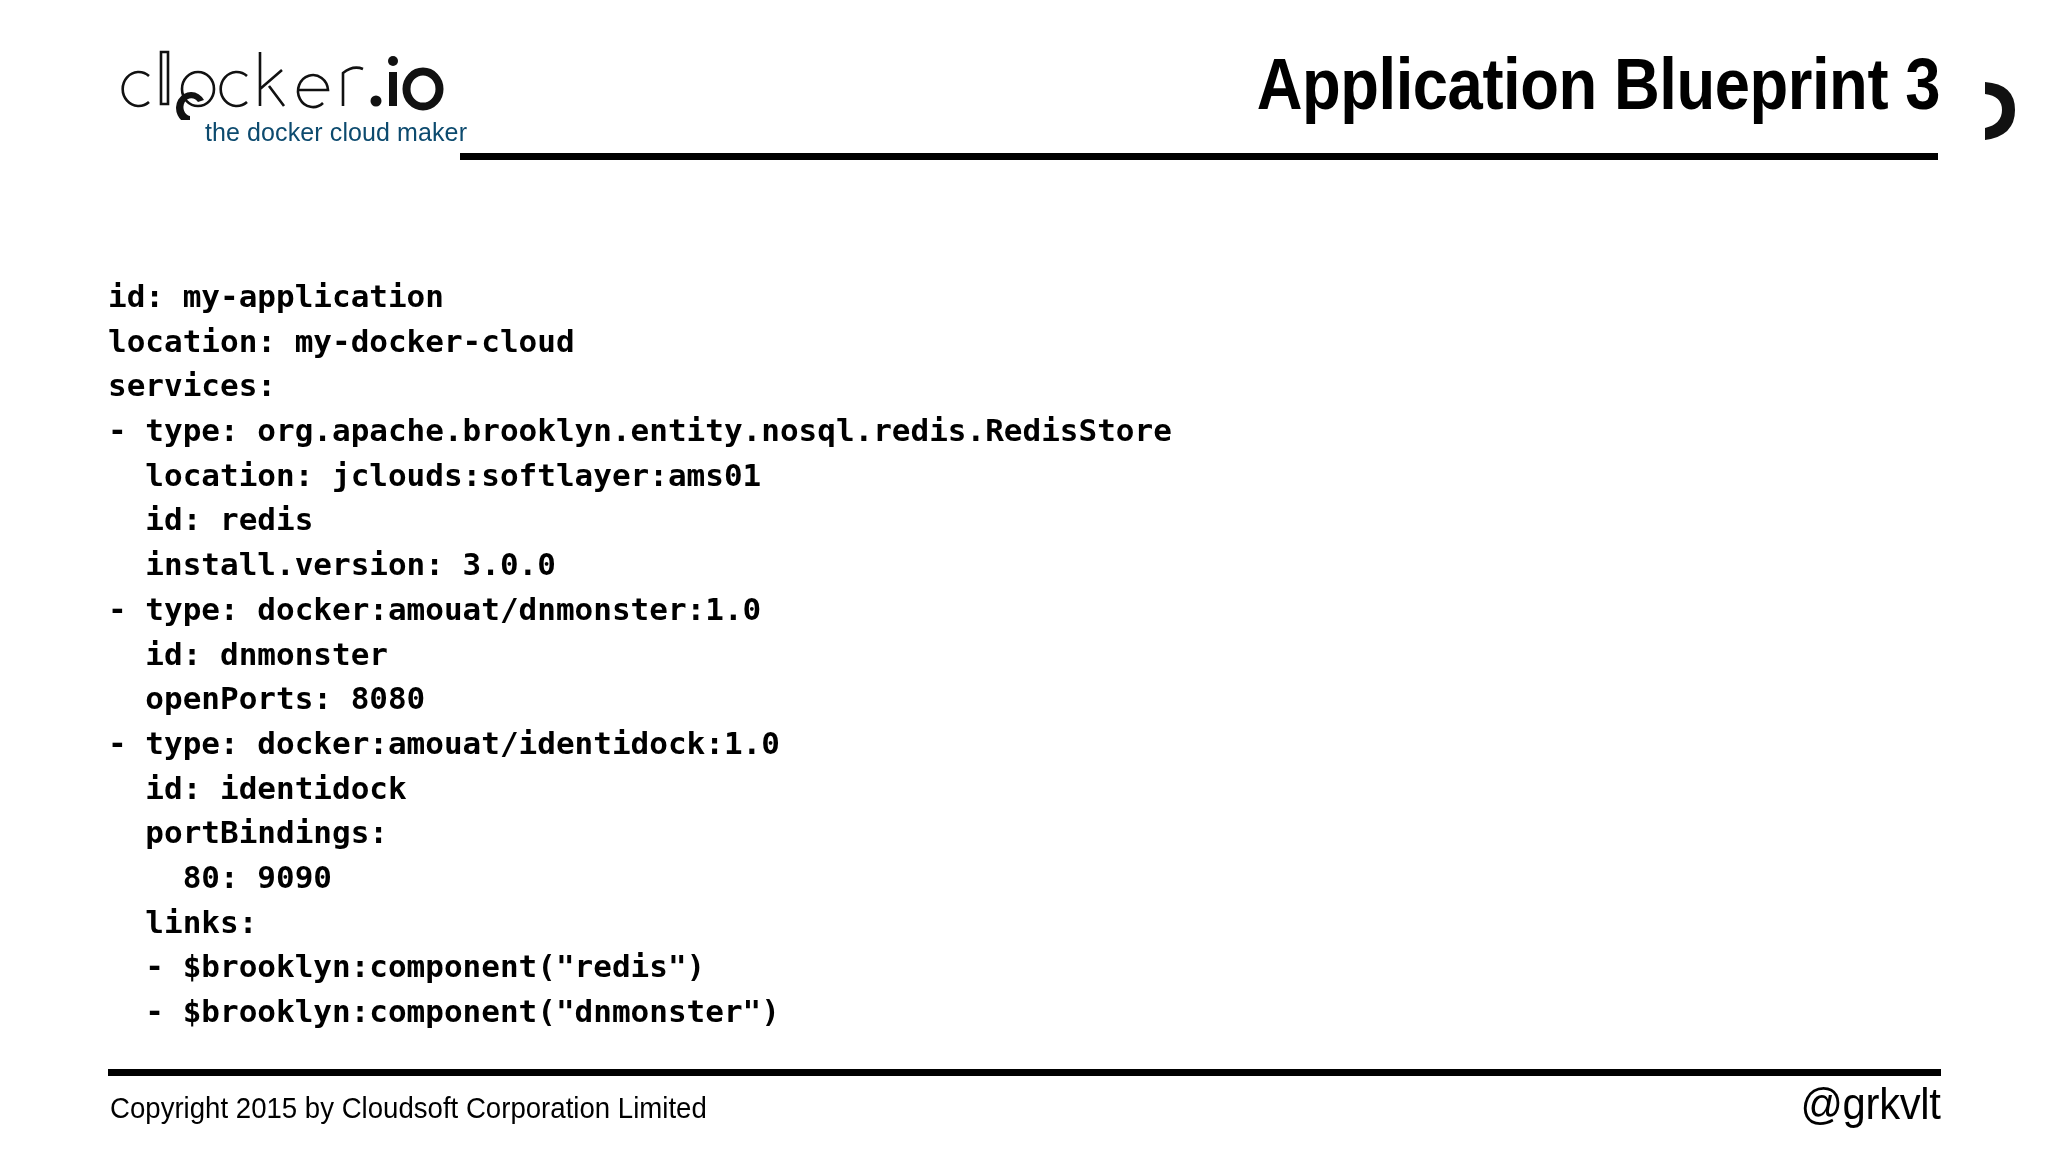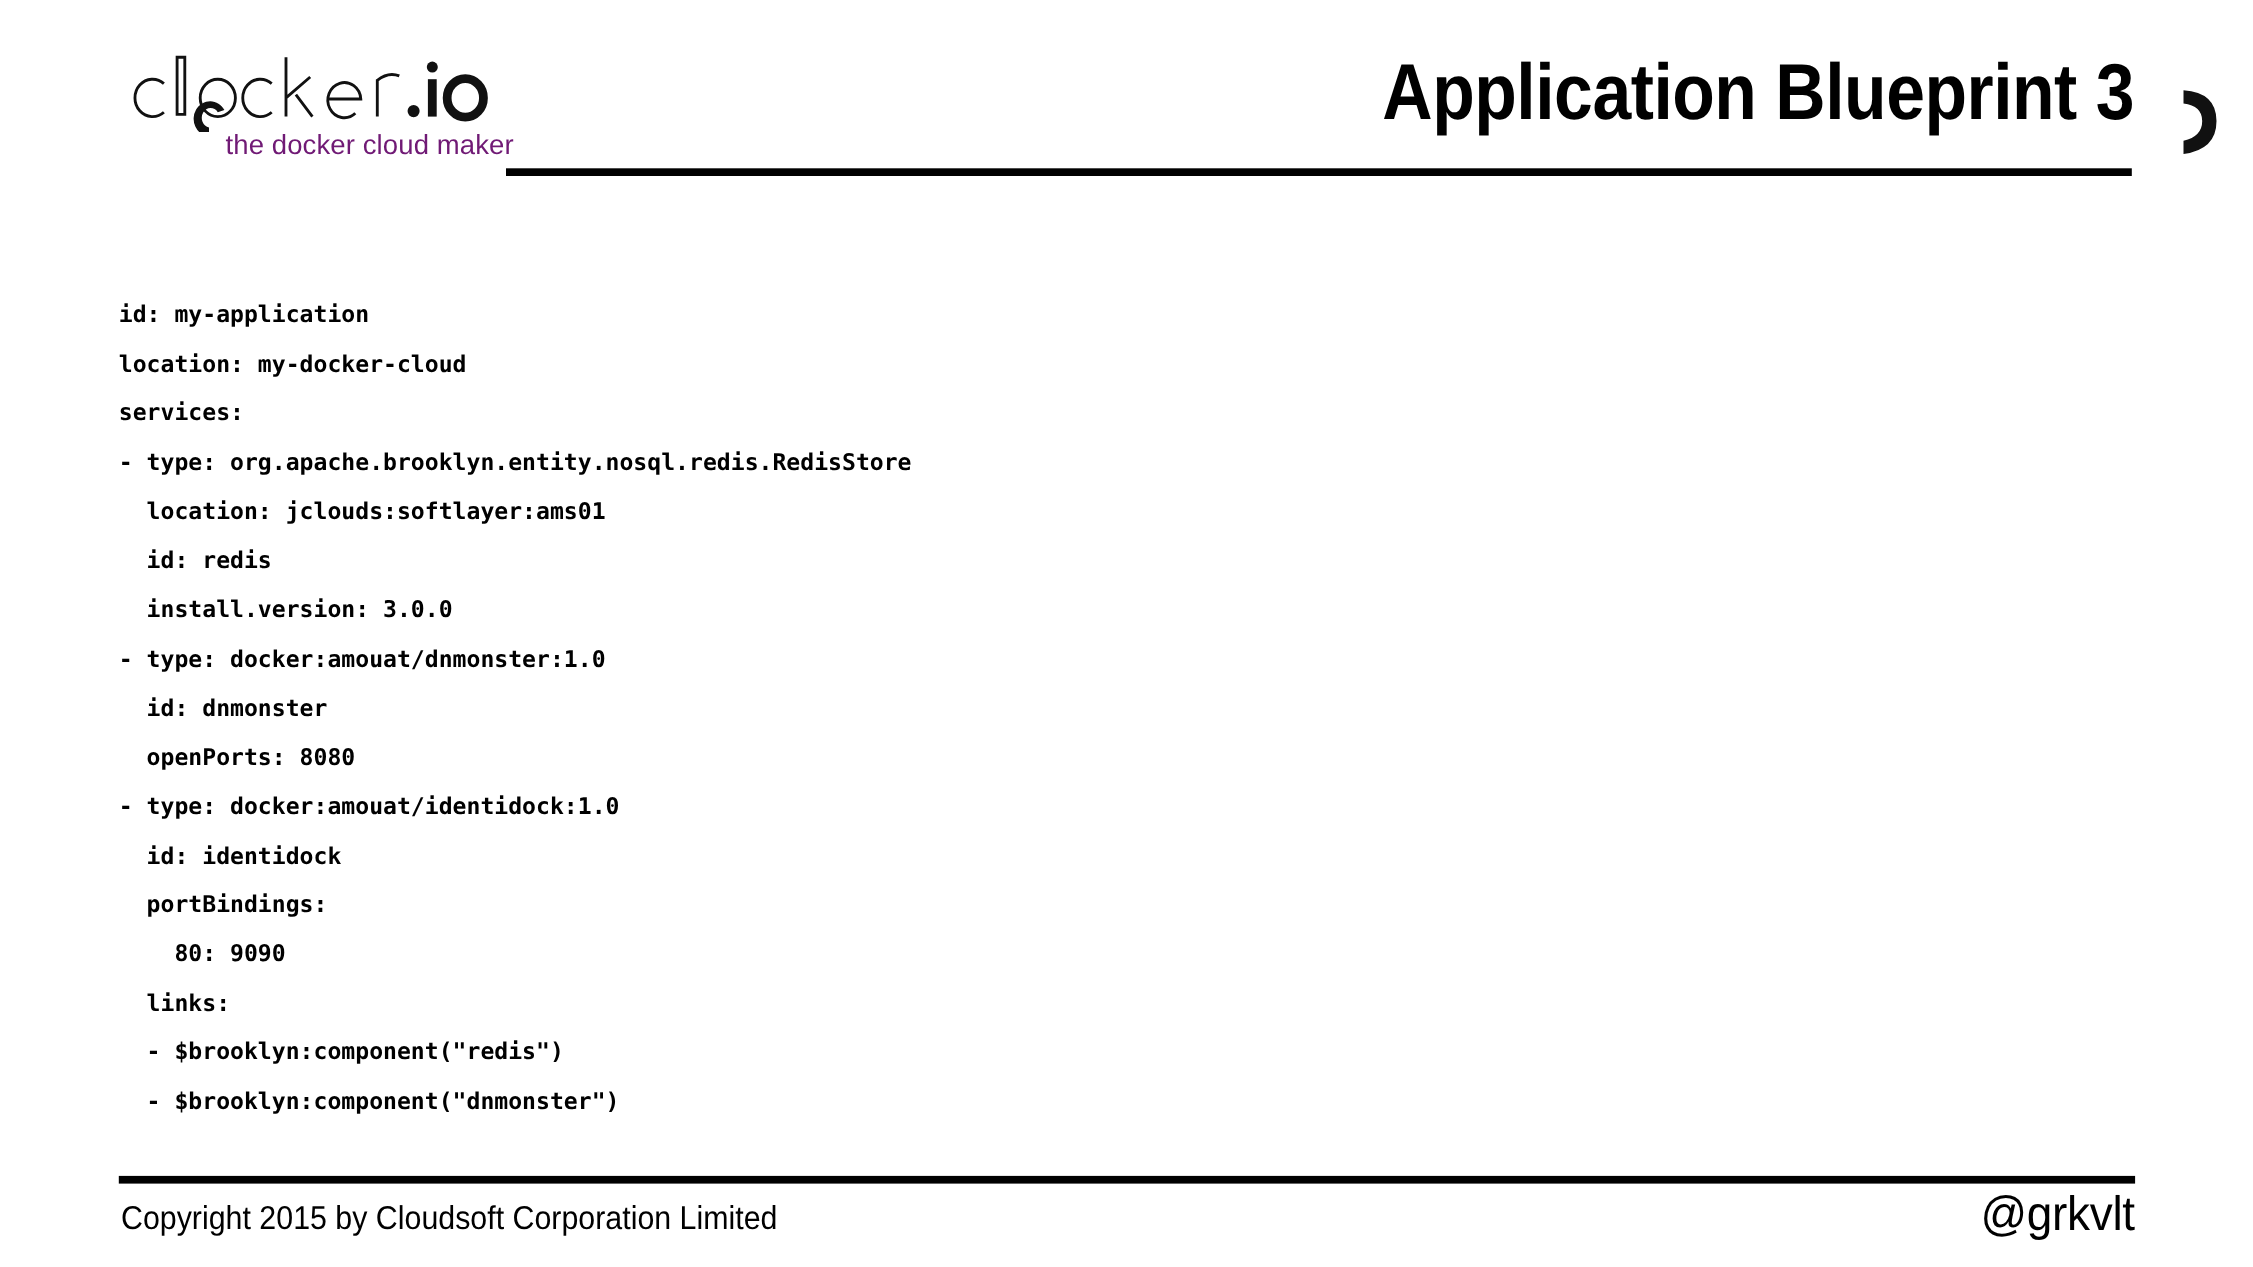--- a/index.html
+++ b/index.html
@@ -40,21 +40,21 @@
     height: 72px;
   }
   .logo-tagline {
     position: absolute;
     left: 97px;
     top: 70px;
     font-family: "Liberation Sans", sans-serif;
     font-size: 25px;
     font-weight: 400;
     letter-spacing: 0.1px;
-    color: #701a75;
+    color: #0c4a6e;
     white-space: nowrap;
   }
 
   .header-rule {
     position: absolute;
     left: 460px;
     top: 153px;
     width: 1478px;
     height: 7px;
     background: #000000;
@@ -83,21 +83,21 @@
     width: 60px;
     height: 86px;
   }
 
   
   .code-block {
     position: absolute;
     left: 108px;
     top: 243px;
     font-family: "DejaVu Sans Mono", "Liberation Mono", monospace;
-    font-size: 21px;
+    font-size: 31px;
     font-weight: 700;
     line-height: 44.7px;
     letter-spacing: 0px;
     white-space: pre;
     color: #000000;
   }
   .code-line {
     white-space: pre;
     height: 44.7px;
   }

